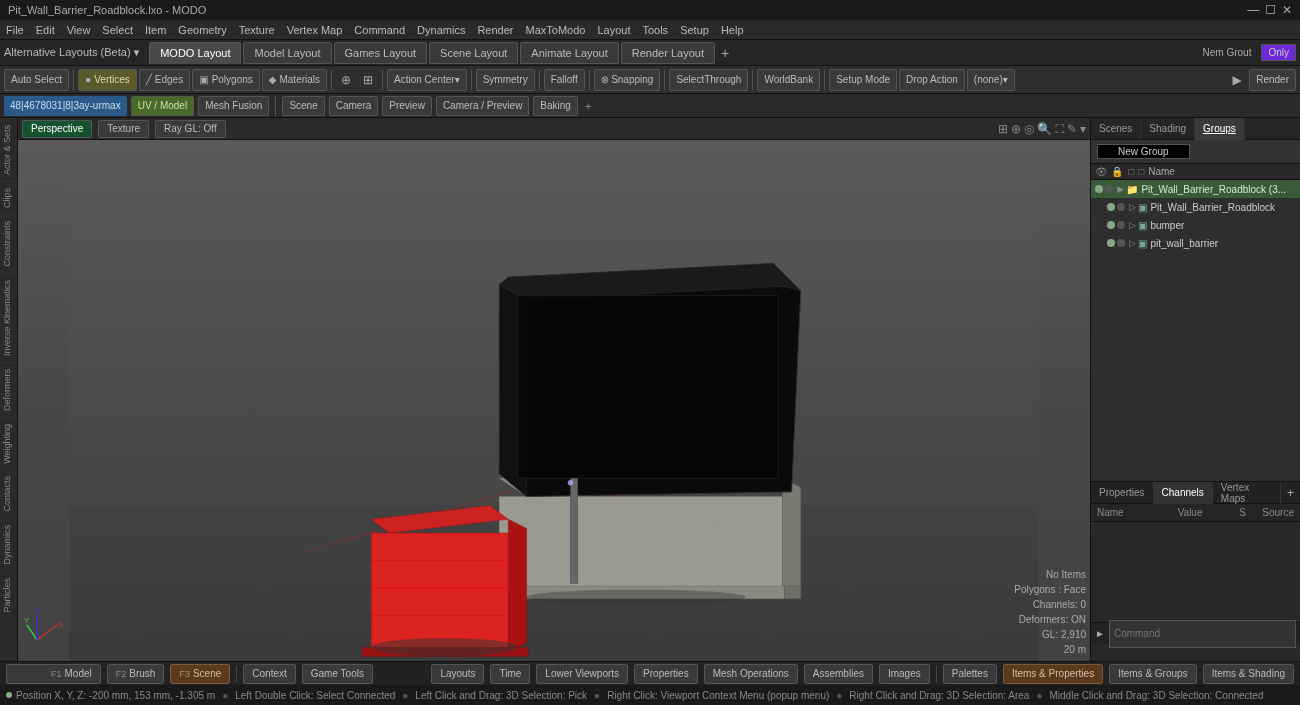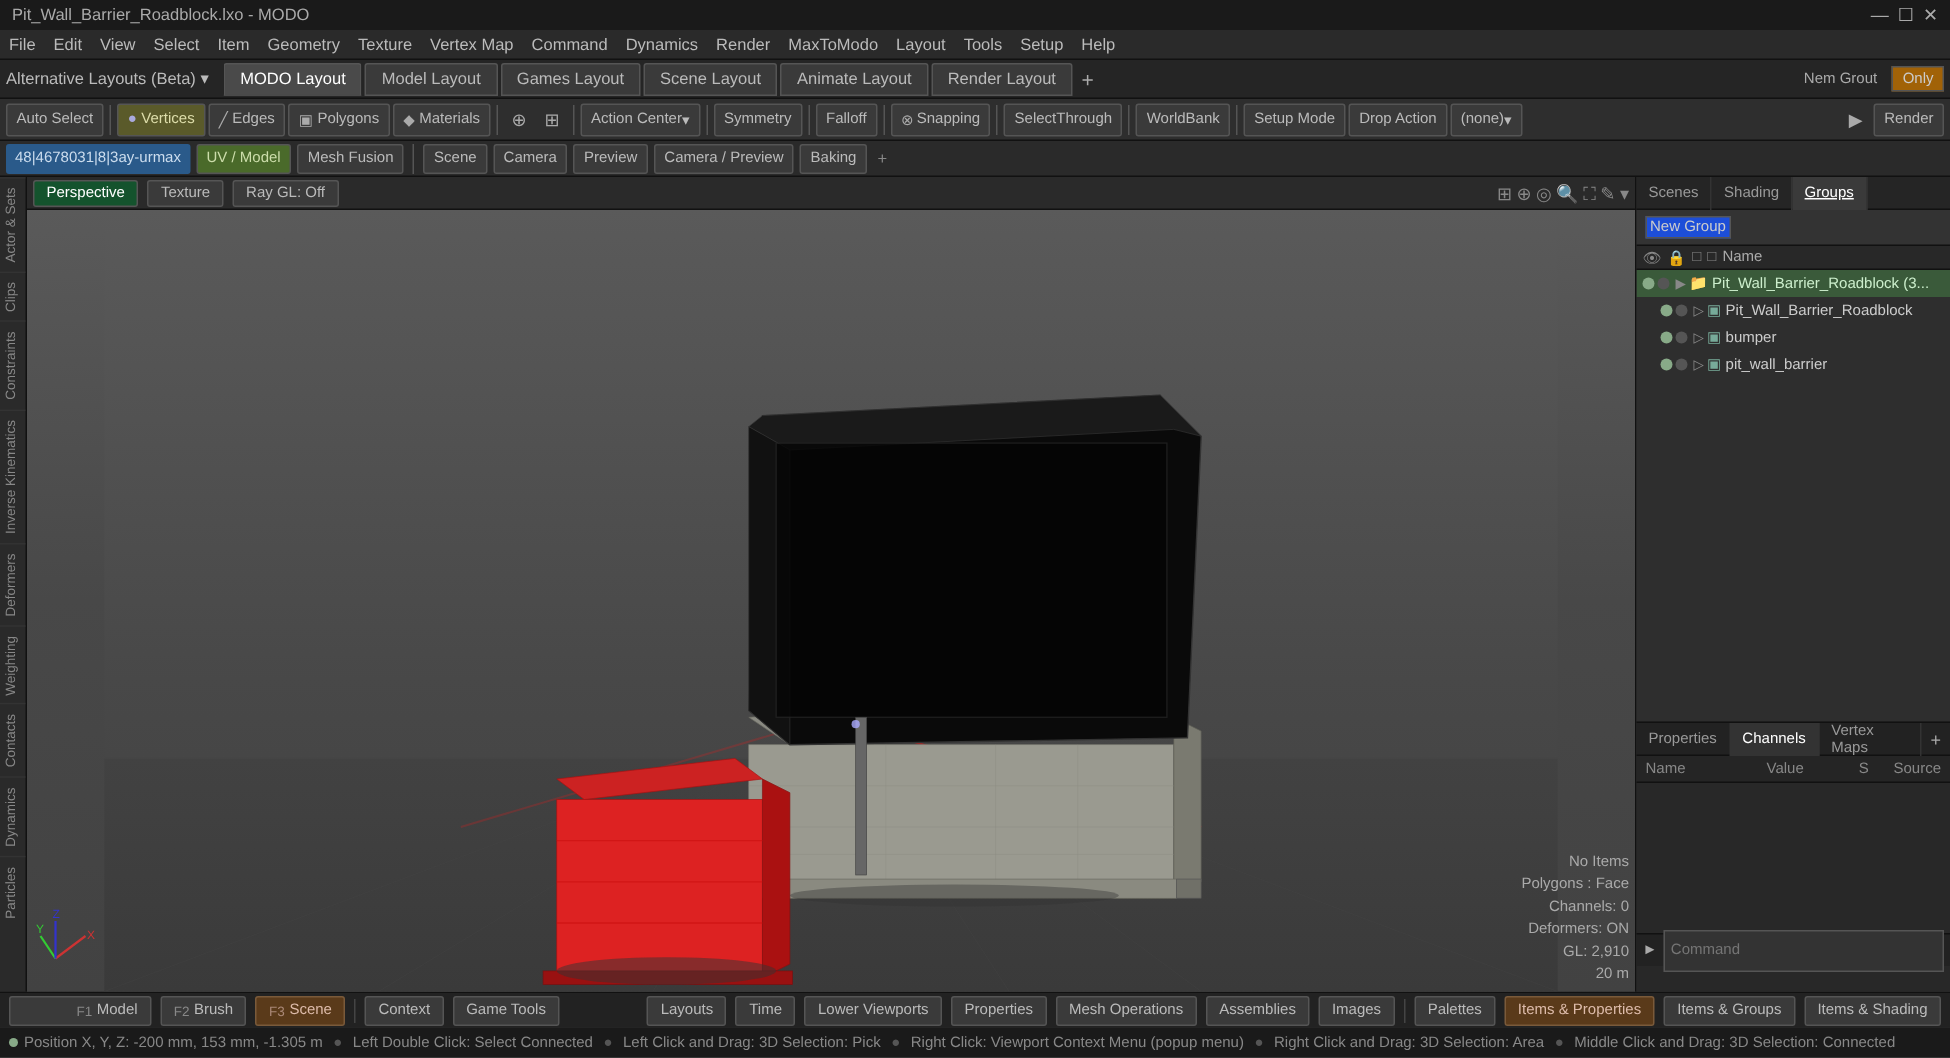--- a/index.html
+++ b/index.html
@@ -55,21 +55,21 @@
       cursor: pointer;
       border-radius: 2px 2px 0 0;
     }
     .layout-tab.active {
       background: #4a4a4a;
       color: #fff;
       border-bottom: 1px solid #4a4a4a;
     }
     #layout-tabs .spacer { flex: 1; }
     .add-tab { font-size: 14px; color: #aaa; cursor: pointer; padding: 0 4px; }
-    #only-btn { font-size: 10px; background: #a16207; border: 1px solid #555; color: #ccc; padding: 2px 6px; cursor: pointer; }
+    #only-btn { font-size: 10px; background: #6d28d9; border: 1px solid #555; color: #ccc; padding: 2px 6px; cursor: pointer; }
 
     
     #toolbar {
       height: 28px;
       background: #2e2e2e;
       display: flex;
       align-items: center;
       padding: 0 4px;
       gap: 2px;
       border-bottom: 1px solid #111;
@@ -221,24 +221,24 @@
       height: 24px;
       background: #333;
       display: flex;
       align-items: center;
       padding: 0 6px;
       justify-content: space-between;
       border-bottom: 1px solid #111;
     }
     #new-group-btn {
       font-size: 10px;
-      background: #1d4ed8;
+      background: #000000;
       border: 1px solid #555;
       color: #ccc;
-      padding: 1px 2px;
+      padding: 1px 20px;
       cursor: pointer;
     }
     #right-panel-cols {
       height: 16px;
       background: #282828;
       display: flex;
       align-items: center;
       padding: 0 4px;
       gap: 4px;
       border-bottom: 1px solid #111;

